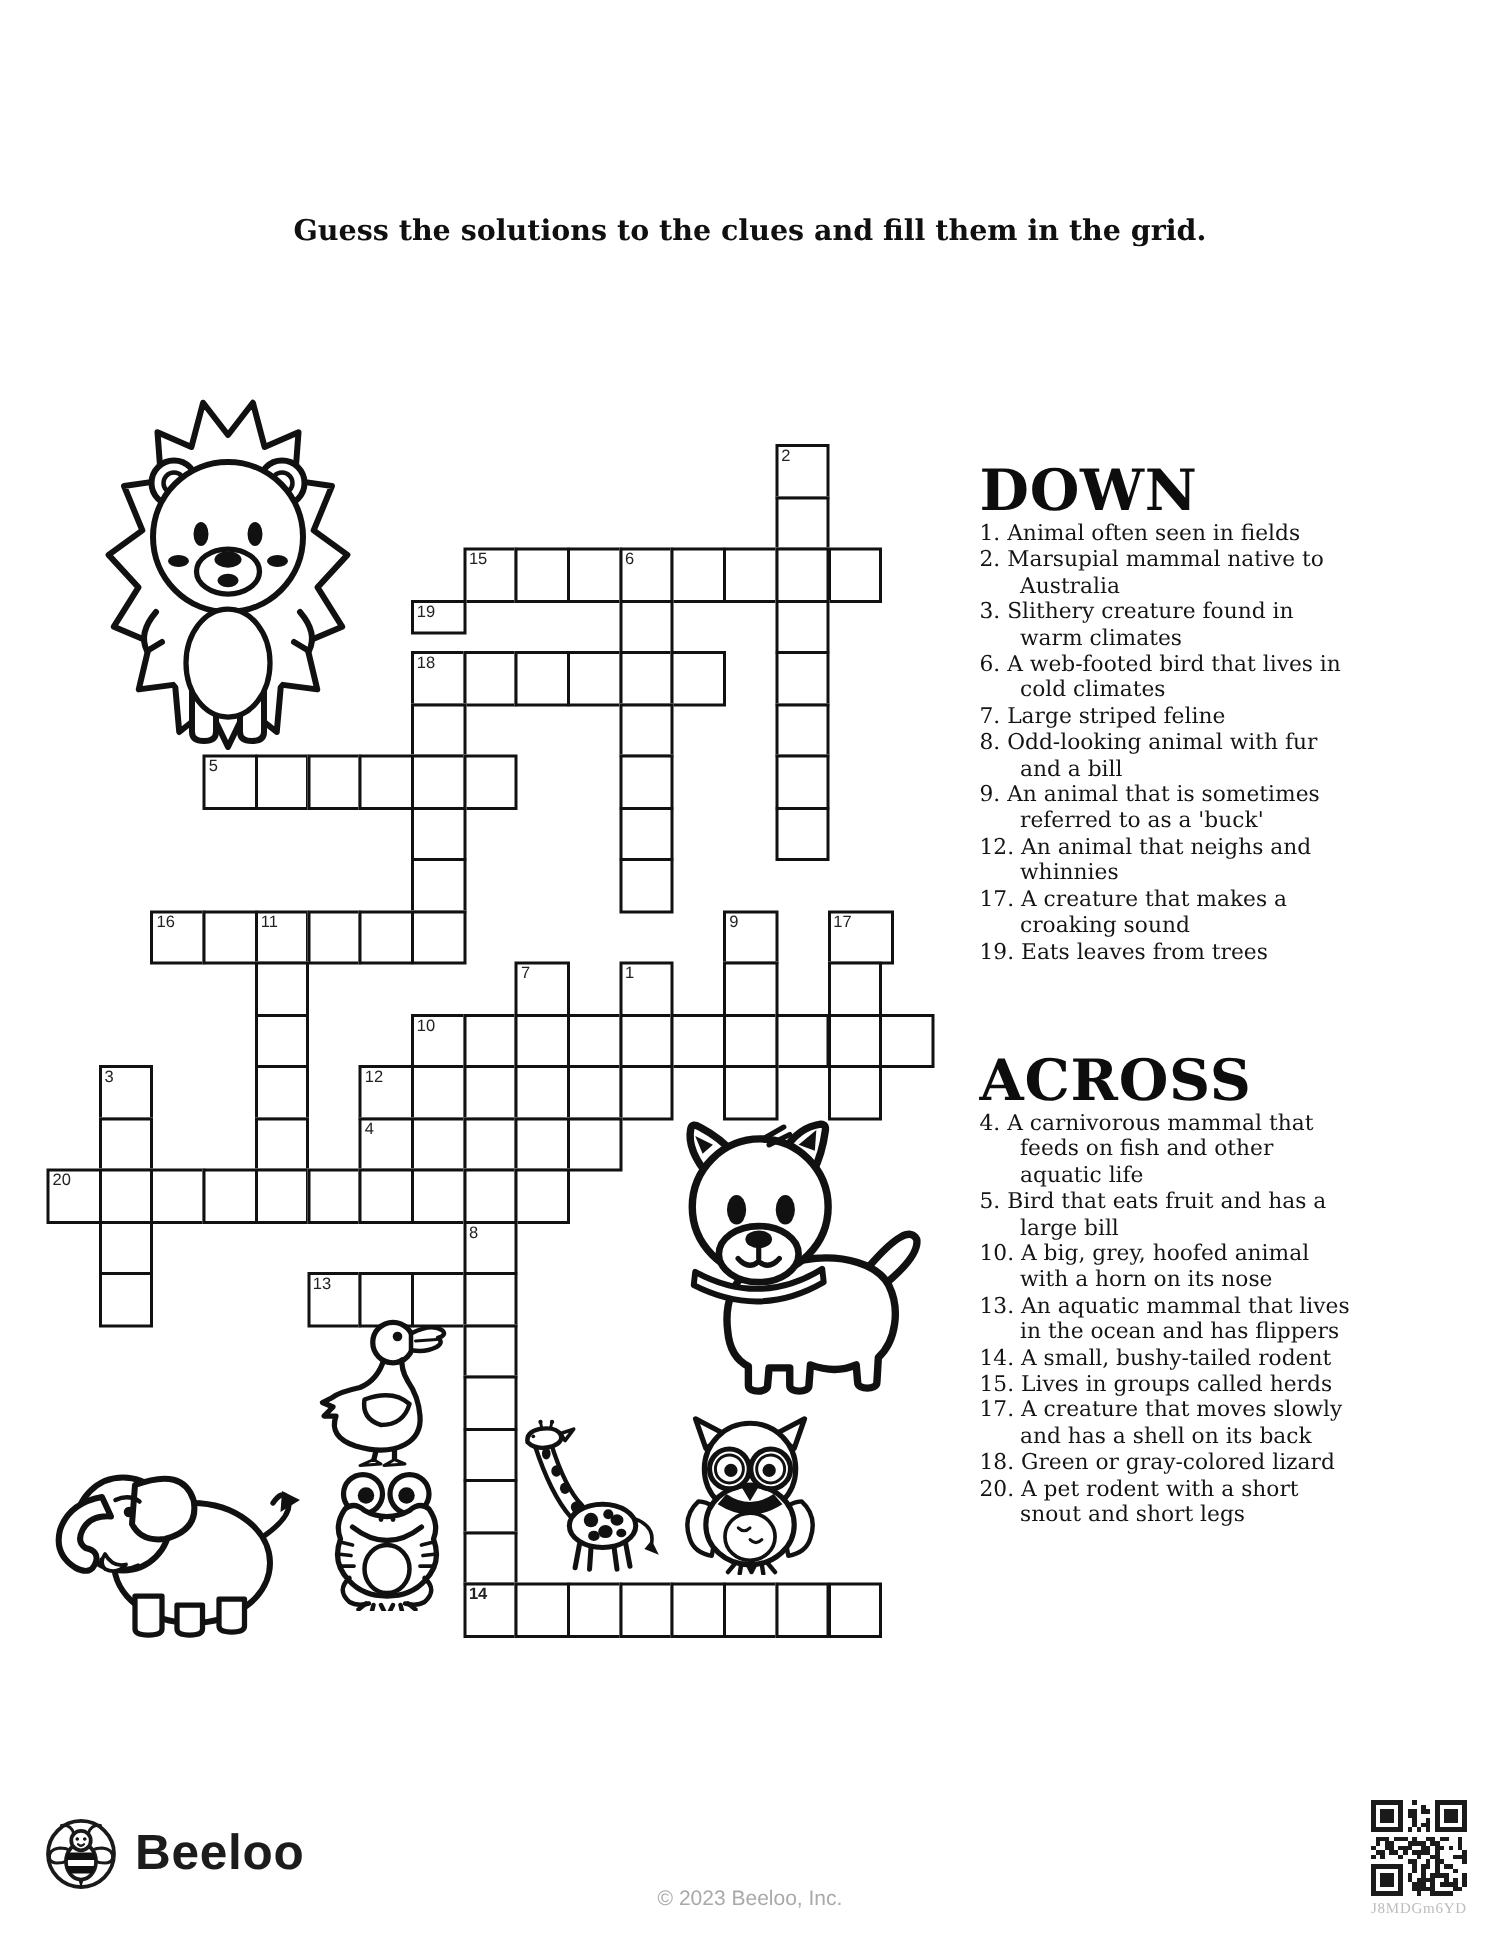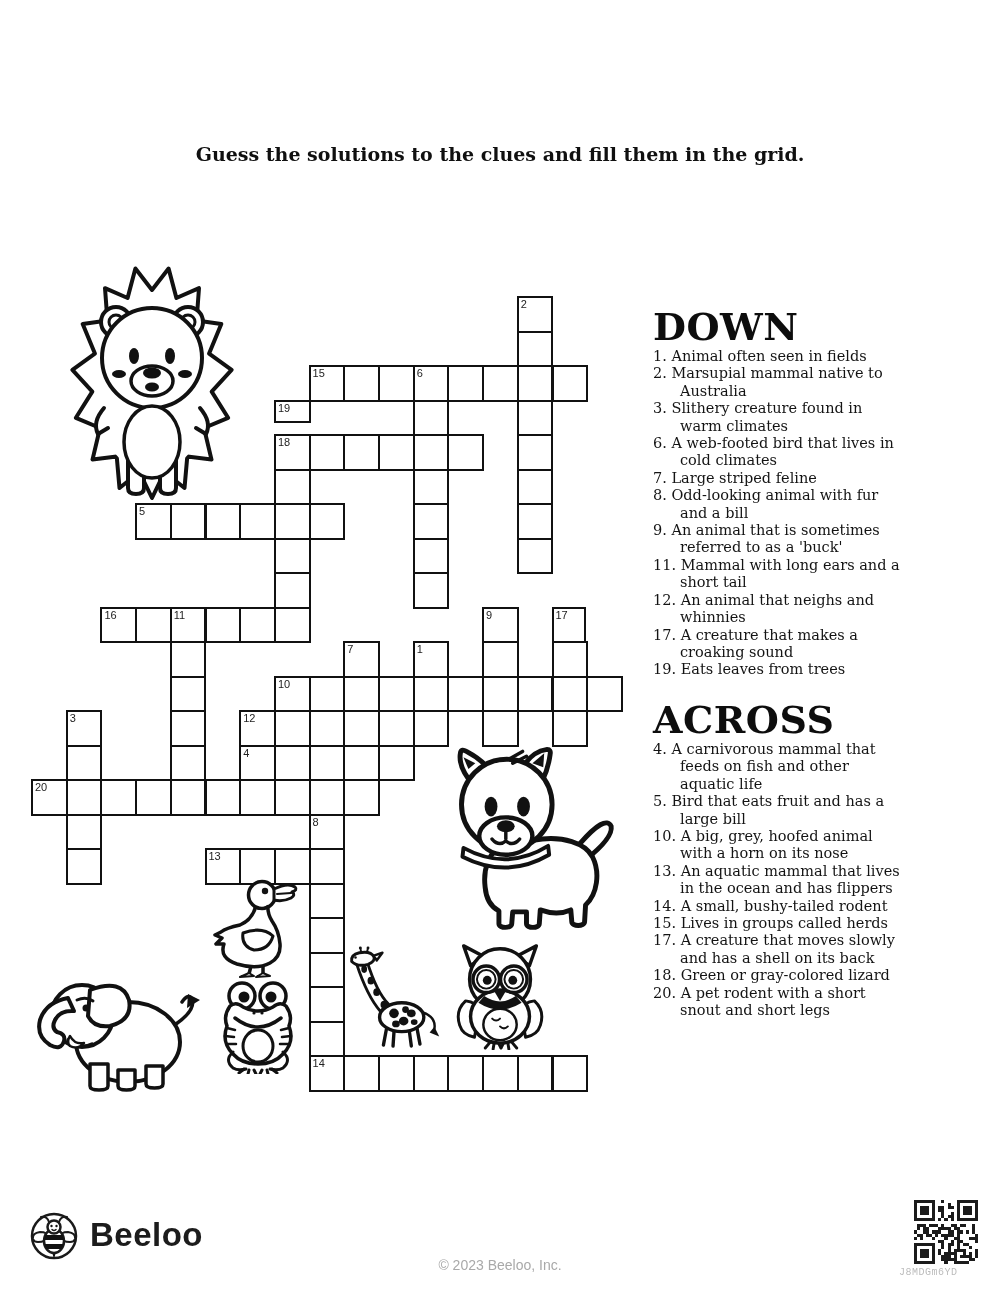--- a/index.html
+++ b/index.html
@@ -19,22 +19,22 @@
   .clues li{padding-left:27px;text-indent:-27px;}
   .down{top:312px;}
   .across{top:705px;}
   .illus{position:absolute;}
   .illus path,.illus circle,.illus ellipse,.illus line{vector-effect:none;}
   .brand{position:absolute;left:90px;top:1216px;font-family:"Liberation Sans",sans-serif;
          font-weight:bold;font-size:33px;color:#1c1c1c;letter-spacing:0.5px;}
   .copyright{position:absolute;top:1257px;left:0;width:1000px;text-align:center;
              font-family:"Liberation Sans",sans-serif;font-size:14px;color:#a9a9a9;}
   .qr{position:absolute;left:914px;top:1200px;width:64px;height:64px;}
-  .qr-label{position:absolute;top:1267px;left:899px;width:94px;
-            font-family:Liberation Mono, monospace;font-size:10px;color:#bcbcbc;letter-spacing:0.5px;}
+  .qr-label{position:absolute;top:1267px;left:899px;width:94px;text-align:center;
+            font-family:Liberation Serif, serif;font-size:10px;color:#bcbcbc;letter-spacing:0.5px;}
 </style>
 </head>
 <body>
 
 <div class="page">
 
   <p class="subtitle">Guess the solutions to the clues and fill them in the grid.</p>
 
   <div id="grid" class="grid" style="width: 591.9px; height: 795.5px;">
       <div class="cell" style="left: 485.8px; top: 0px; width: 36.7px; height: 36.5px;">
@@ -91,21 +91,21 @@
       <div class="cell" style="left: 104.1px; top: 310.5px; width: 36.7px; height: 36.5px;"></div>
       <div class="cell" style="left: 138.8px; top: 310.5px; width: 36.7px; height: 36.5px;">
         <span class="num">11</span>
       </div>
       <div class="cell" style="left: 173.5px; top: 310.5px; width: 36.7px; height: 36.5px;"></div>
       <div class="cell" style="left: 208.2px; top: 310.5px; width: 36.7px; height: 36.5px;"></div>
       <div class="cell" style="left: 242.9px; top: 310.5px; width: 36.7px; height: 36.5px;"></div>
       <div class="cell" style="left: 451.1px; top: 310.5px; width: 36.7px; height: 36.5px;">
         <span class="num">9</span>
       </div>
-      <div class="cell" style="left: 520.5px; top: 310.5px; width: 34px; height: 36.5px;">
+      <div class="cell" style="left: 520.5px; top: 310.5px; width: 44px; height: 36.5px;">
         <span class="num">17</span>
       </div>
       <div class="cell" style="left: 138.8px; top: 345px; width: 36.7px; height: 36.5px;"></div>
       <div class="cell" style="left: 312.3px; top: 345px; width: 36.7px; height: 36.5px;">
         <span class="num">7</span>
       </div>
       <div class="cell" style="left: 381.7px; top: 345px; width: 36.7px; height: 36.5px;">
         <span class="num">1</span>
       </div>
       <div class="cell" style="left: 451.1px; top: 345px; width: 36.7px; height: 36.5px;"></div>
@@ -167,21 +167,21 @@
         <span class="num">13</span>
       </div>
       <div class="cell" style="left: 208.2px; top: 552px; width: 36.7px; height: 36.5px;"></div>
       <div class="cell" style="left: 242.9px; top: 552px; width: 36.7px; height: 36.5px;"></div>
       <div class="cell" style="left: 277.6px; top: 552px; width: 36.7px; height: 36.5px;"></div>
       <div class="cell" style="left: 277.6px; top: 586.5px; width: 36.7px; height: 36.5px;"></div>
       <div class="cell" style="left: 277.6px; top: 621px; width: 36.7px; height: 36.5px;"></div>
       <div class="cell" style="left: 277.6px; top: 655.5px; width: 36.7px; height: 36.5px;"></div>
       <div class="cell" style="left: 277.6px; top: 690px; width: 36.7px; height: 36.5px;"></div>
       <div class="cell" style="left: 277.6px; top: 724.5px; width: 36.7px; height: 36.5px;"></div>
-      <div class="cell" style="left: 277.6px; top: 759px; width: 36.7px; height: 36.5px;">
+      <div class="cell" style="left: 277.6px; top: 759px; width: 36.7px; height: 36.5px; font-weight: bold;">
         <span class="num">14</span>
       </div>
       <div class="cell" style="left: 312.3px; top: 759px; width: 36.7px; height: 36.5px;"></div>
       <div class="cell" style="left: 347px; top: 759px; width: 36.7px; height: 36.5px;"></div>
       <div class="cell" style="left: 381.7px; top: 759px; width: 36.7px; height: 36.5px;"></div>
       <div class="cell" style="left: 416.4px; top: 759px; width: 36.7px; height: 36.5px;"></div>
       <div class="cell" style="left: 451.1px; top: 759px; width: 36.7px; height: 36.5px;"></div>
       <div class="cell" style="left: 485.8px; top: 759px; width: 36.7px; height: 36.5px;"></div>
       <div class="cell" style="left: 520.5px; top: 759px; width: 36.7px; height: 36.5px;"></div>
     </div>
@@ -189,21 +189,20 @@
   <section class="clues down">
     <h2>DOWN</h2>
     <ul>
         <li>1. Animal often seen in fields</li>
         <li>2. Marsupial mammal native to Australia</li>
         <li>3. Slithery creature found in warm climates</li>
         <li>6. A web-footed bird that lives in cold climates</li>
         <li>7. Large striped feline</li>
         <li>8. Odd-looking animal with fur and a bill</li>
         <li>9. An animal that is sometimes referred to as a 'buck'</li>
-        <li>11. Mammal with long ears and a short tail</li>
         <li>12. An animal that neighs and whinnies</li>
         <li>17. A creature that makes a croaking sound</li>
         <li>19. Eats leaves from trees</li>
       </ul>
   </section>
 
   <section class="clues across">
     <h2>ACROSS</h2>
     <ul>
         <li>4. A carnivorous mammal that feeds on fish and other aquatic life</li>

